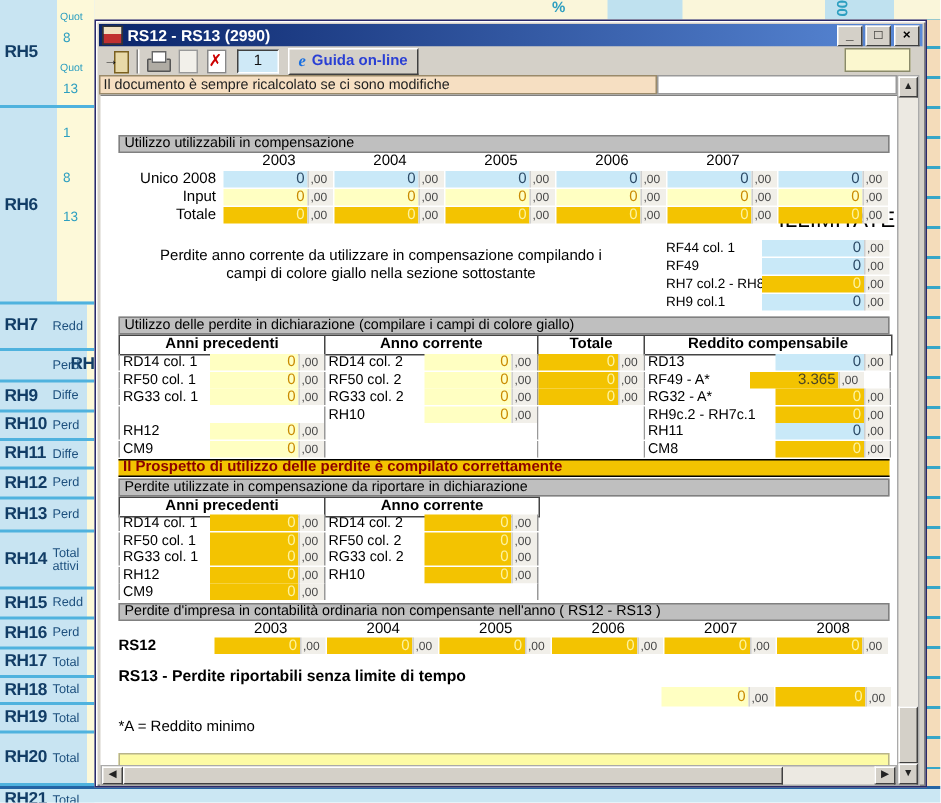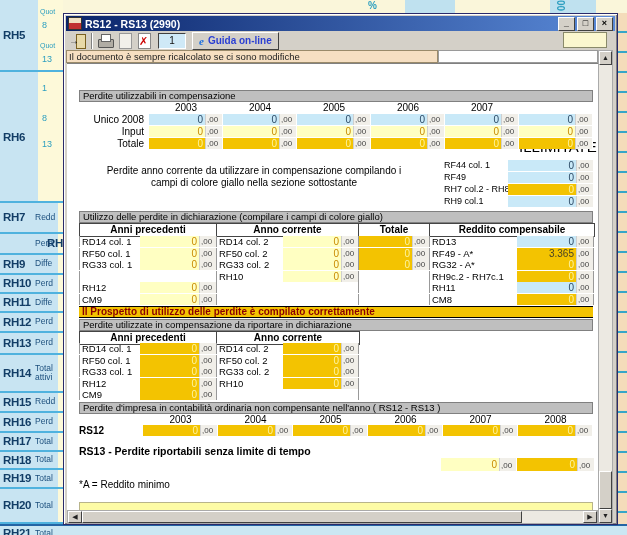--- a/index.html
+++ b/index.html
@@ -232,21 +232,21 @@
       <div class="tb-yellow"></div>
     </div>
 
     <div class="statusrow">
       <div class="statusbox">Il documento è sempre ricalcolato se ci sono modifiche</div>
       <div class="statusrest"></div>
     </div>
 
     <div class="content">
 
-      <div class="gbar" style="top:26px;">Perdite utilizzabili in compensazione</div>
+      <div class="gbar" style="top:26px;">Utilizzo utilizzabili in compensazione</div>
       <div class="yearhead" style="top:38px;" id="t1-years">
           <div class="yspacer" style="width: 70px;"></div>
           <div class="ycell" style="width: 74px;">2003</div>
           <div class="ycell" style="width: 74px;">2004</div>
           <div class="ycell" style="width: 74px;">2005</div>
           <div class="ycell" style="width: 74px;">2006</div>
           <div class="ycell" style="width: 74px;">2007</div>
           <div class="ycell ysmall" style="width: 74px;">ILLIMITATE</div>
         </div>
       <div style="position:absolute;left:12px;top:50px;width:514px;height:36px;" id="t1-rows">
@@ -418,21 +418,21 @@
                 <span class="fd">,00</span>
               </div>
             </div>
             <div class="utg" style="width: 71px;">
               <div class="fld c-gold" style="width: 70px;">
                 <span class="fi">0</span>
                 <span class="fd">,00</span>
               </div>
             </div>
             <div class="utg" style="width: 164px;">
-              <span class="flabel" style="width: 87px;">RF49 - A*</span>
+              <span class="flabel" style="width: 70px;">RF49 - A*</span>
               <div class="fld c-gold filled" style="width: 76px;">
                 <span class="fi">3.365</span>
                 <span class="fd">,00</span>
               </div>
             </div>
           </div>
           <div class="utrow" style="top: 195px;">
             <div class="utg" style="width: 137px;">
               <span class="flabel" style="width: 60px;">RG33 col. 1</span>
               <div class="fld c-yellow" style="width: 76px;">

